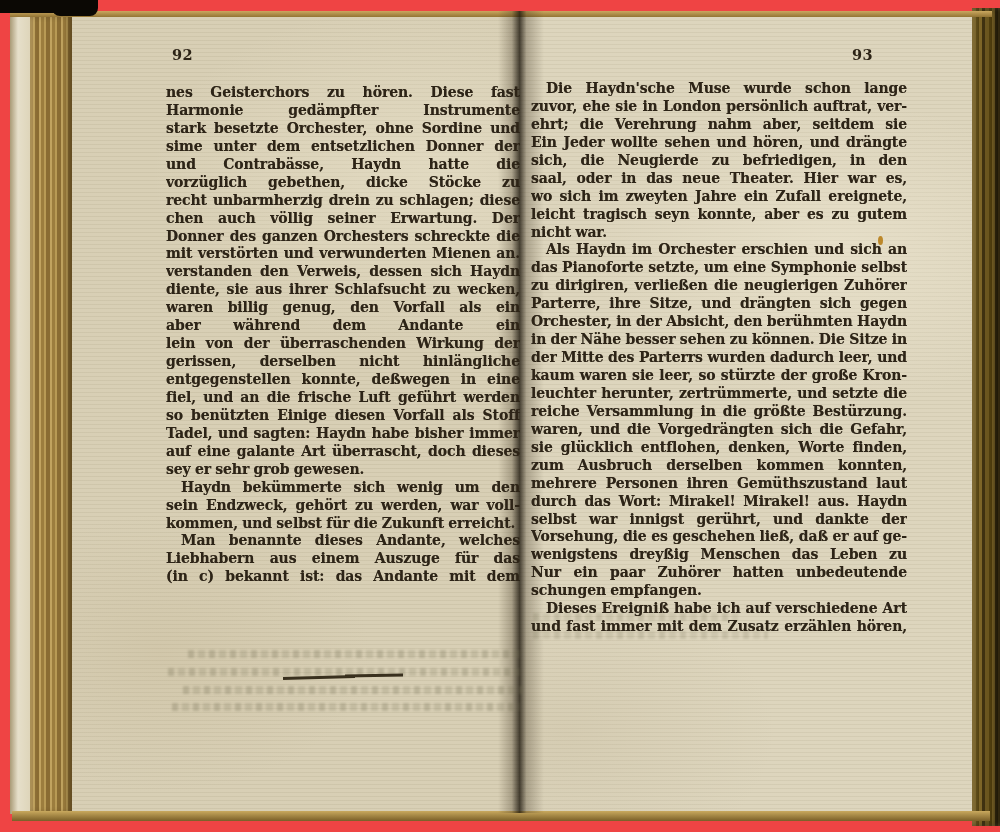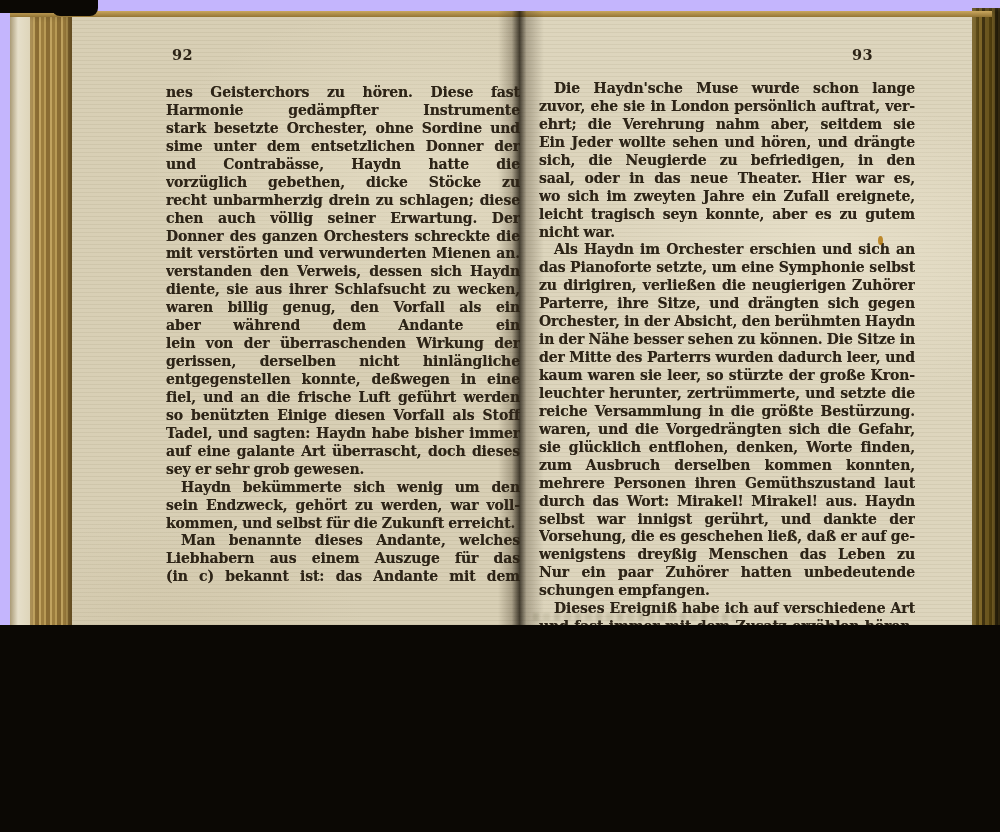--- a/index.html
+++ b/index.html
@@ -1,16 +1,16 @@
 <!DOCTYPE html>
 <html><head>
 <meta charset="utf-8">
 <style>
   html,body{margin:0;padding:0;background:#0b0804;}
-  .stage{position:relative;width:1000px;height:625px;background:#c4b5fd;overflow:hidden;
+  .stage{position:relative;width:1000px;height:832px;background:#ef4444;overflow:hidden;
          font-family:"DejaVu Serif", serif;}
   
   .top-edge{position:absolute;left:10px;top:11px;width:982px;height:6px;
             background:linear-gradient(180deg,#caa75f,#937434);}
   .bottom-edge{position:absolute;left:12px;top:811px;width:978px;height:10px;
             background:linear-gradient(180deg,#c9a95e,#7a5f28);}
   .cover-sliver{position:absolute;left:10px;top:14px;width:20px;height:800px;
             background:linear-gradient(90deg,#a99a76,#e6dfca 40%,#ded5ba);}
   .fore-edge-left{position:absolute;left:30px;top:15px;width:42px;height:799px;
             background:repeating-linear-gradient(90deg,#9c7d3e 0 3px,#b89a55 3px 5px,#8a6c33 5px 9px,#c1a35f 9px 11px);
@@ -95,21 +95,21 @@
       <div class="line">Tadel, und sagten: Haydn habe bisher immer</div>
       <div class="line">auf eine galante Art überrascht, doch dieses Mahl</div>
       <div class="line last">sey er sehr grob gewesen.</div>
       <div class="line indent">Haydn bekümmerte sich wenig um den Tadel;</div>
       <div class="line">sein Endzweck, gehört zu werden, war voll-</div>
       <div class="line last">kommen, und selbst für die Zukunft erreicht.</div>
       <div class="line indent">Man benannte dieses Andante, welches allen</div>
       <div class="line">Liebhabern aus einem Auszuge für das Pianoforte</div>
       <div class="line">(in c) bekannt ist: das Andante mit dem</div>
     </div>
-  <div class="textblock" style="left:531px;top:80px;width:376px;margin-left:8px;">
+  <div class="textblock" style="left:531px;top:80px;width:376px;">
       <div class="line indent">Die Haydn'sche Muse wurde schon lange</div>
       <div class="line">zuvor, ehe sie in London persönlich auftrat, ver-</div>
       <div class="line">ehrt;  die Verehrung nahm aber,  seitdem sie</div>
       <div class="line">Ein Jeder wollte sehen und hören, und drängte</div>
       <div class="line">sich, die Neugierde zu befriedigen, in den Conzert-</div>
       <div class="line">saal, oder in das neue Theater.  Hier war es,</div>
       <div class="line">wo sich im zweyten Jahre ein Zufall ereignete, der</div>
       <div class="line">leicht tragisch seyn konnte, aber es zu gutem Glück</div>
       <div class="line last">nicht war.</div>
       <div class="line indent">Als Haydn im Orchester erschien und sich an</div>

